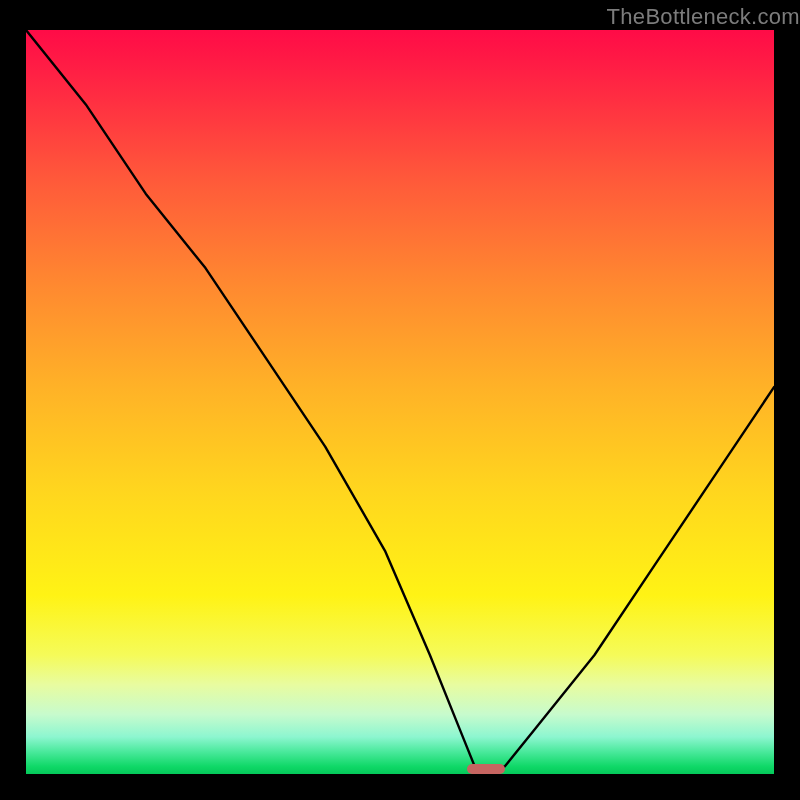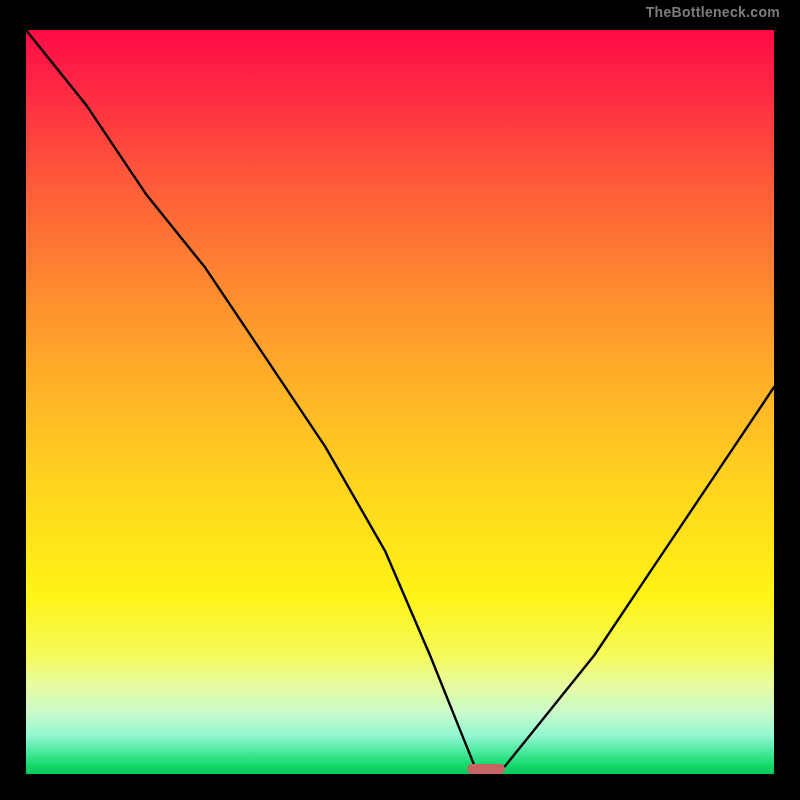--- a/index.html
+++ b/index.html
@@ -13,24 +13,24 @@
   }
   .frame {
     position: relative;
     width: 800px;
     height: 800px;
     background: #000;
   }
   .watermark {
     position: absolute;
     top: 4px;
-    right: 20px;
+    right: 0;
     color: #7c7c7c;
-    font-size: 14px;
-    font-weight: 700;
+    font-size: 22px;
+    font-weight: 400;
     letter-spacing: 0.3px;
     z-index: 10;
   }
   .plot-area {
     position: absolute;
     left: 26px;
     top: 30px;
     width: 748px;
     height: 744px;
     overflow: hidden;

